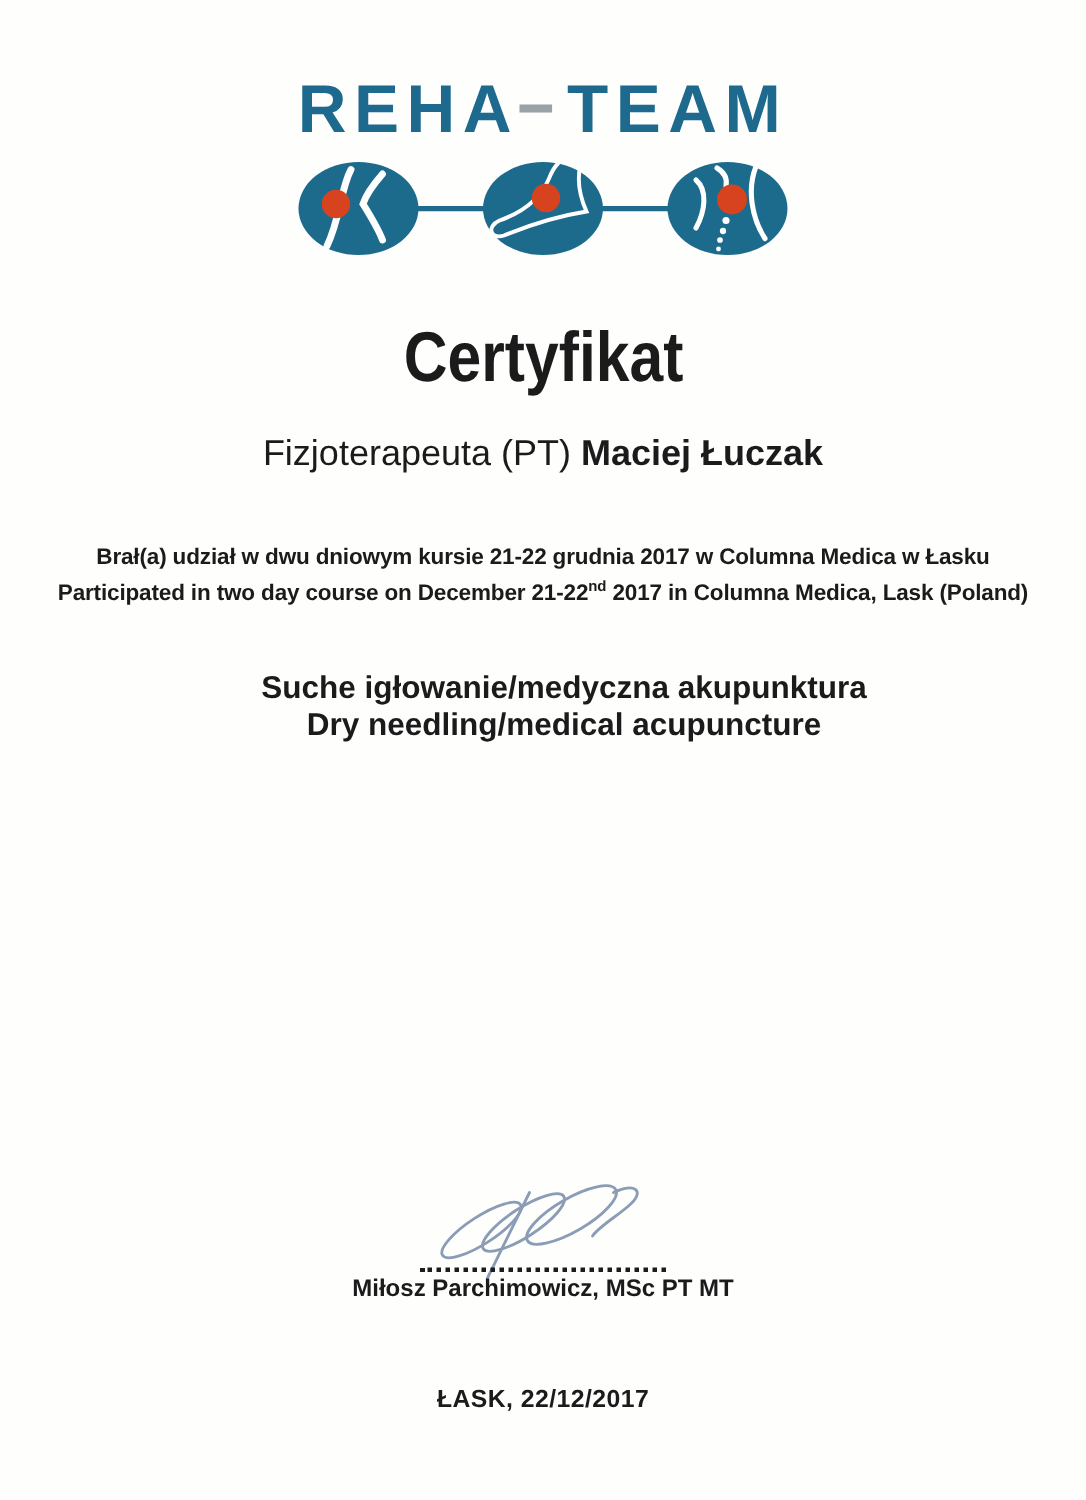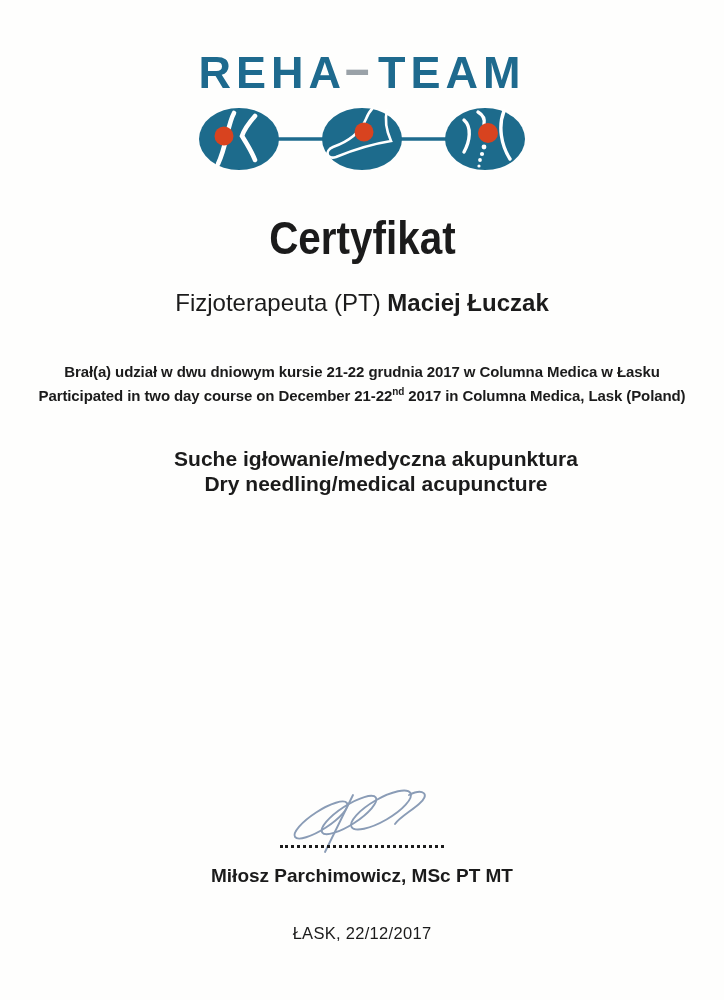--- a/index.html
+++ b/index.html
@@ -53,23 +53,23 @@
   .course-title{top:446px;font-size:21px;font-weight:bold;line-height:25px;padding-left:28px;}
   .duration{top:581px;font-size:16px;font-weight:bold;line-height:21px;}
 
   
   .sig-svg{position:absolute;top:782px;left:50%;transform:translateX(-46%);}
   .sig-dotted{
     position:absolute;top:831px;left:50%;transform:translateX(-50%);
     width:164px;height:14px;
     border-bottom:3px dotted #1c1c1c;
   }
-  .sig-name{top:851px;font-size:19px;font-weight:bold;margin-top:14px;}
+  .sig-name{top:851px;font-size:16px;font-weight:bold;}
   .sig-role{top:871px;font-size:15.5px;font-weight:bold;}
-  .place-date{top:924px;font-size:16.5px;font-weight:normal;letter-spacing:0.3px;}
+  .place-date{top:924px;font-size:16.5px;font-weight:bold;letter-spacing:0.3px;}
 </style>
 </head>
 <body>
 
 <div class="page">
 
   <div class="centered wordmark">
     <span>REHA</span><span class="dash">-</span><span>TEAM</span>
   </div>
 

